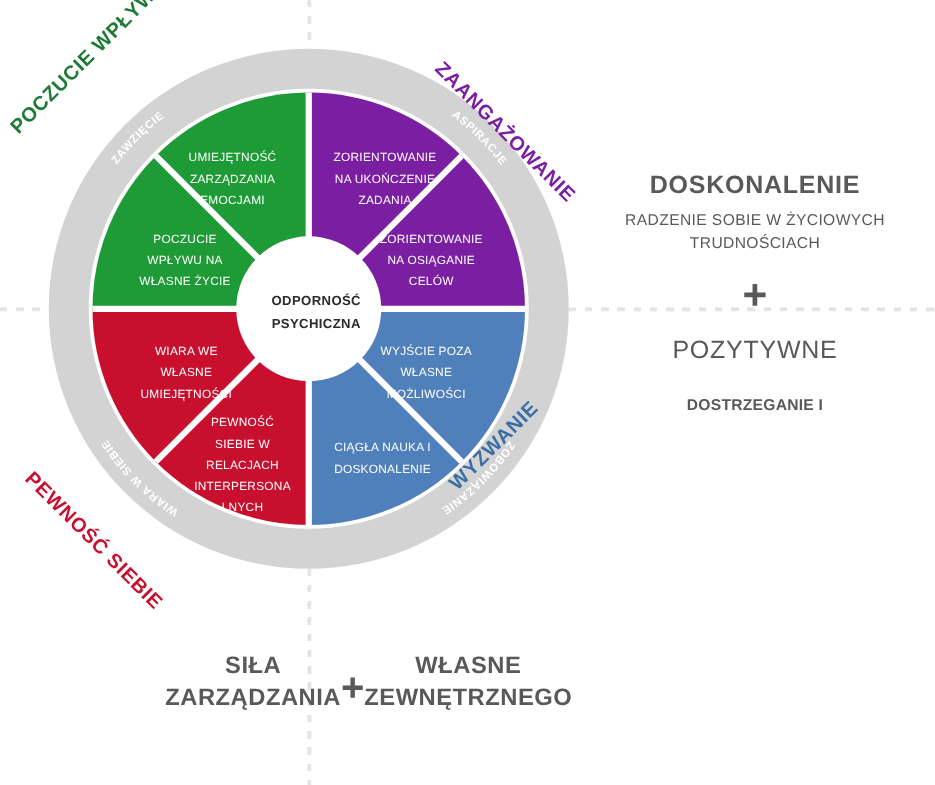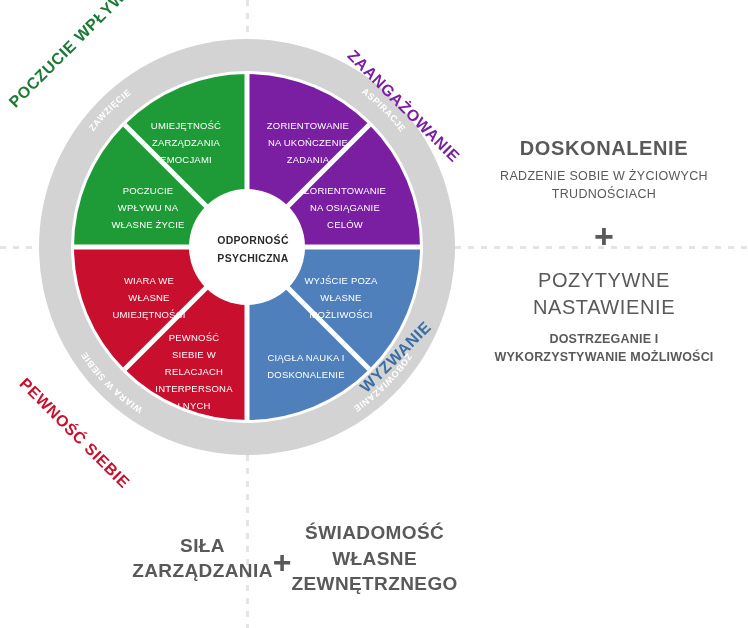--- a/index.html
+++ b/index.html
@@ -53,21 +53,21 @@
     position:absolute;left:470px;top:136px;width:268px;
     text-align:center;color:#595959;
   }
   .rb-h1{font-size:20px;font-weight:700;letter-spacing:.6px;line-height:1.2;}
   .rb-sub{font-size:12.5px;font-weight:400;letter-spacing:.3px;line-height:1.45;margin-top:7px;}
   .plus{
     font-size:34px;font-weight:700;color:#595959;line-height:1;
     margin:16px 0 14px;
   }
   .rb-h2{font-size:20px;font-weight:400;letter-spacing:.6px;line-height:1.35;}
-  .rb-sub2{font-size:12.5px;font-weight:700;letter-spacing:.2px;line-height:1.45;margin-top:9px;}
+  .rb-sub2{font-size:12.5px;font-weight:700;letter-spacing:.2px;line-height:1.45;margin-top:21px;}
 
   
   .bottom-block{
     position:absolute;left:60px;top:520px;width:470px;
     display:flex;align-items:center;justify-content:center;gap:0;
     color:#595959;
   }
   .bb-left{font-size:19px;font-weight:700;line-height:1.35;text-align:center;letter-spacing:.4px;}
   .bb-plus{font-size:32px;font-weight:700;line-height:1;position:relative;top:4px;}
   .bb-right{font-size:19px;font-weight:700;line-height:1.35;text-align:center;letter-spacing:.4px;}
@@ -198,34 +198,31 @@
 
   <div class="right-block">
     <div class="rb-h1">DOSKONALENIE</div>
     <div class="rb-sub">
       <div>RADZENIE SOBIE W ŻYCIOWYCH</div>
       <div>TRUDNOŚCIACH</div>
     </div>
     <div class="plus">+</div>
     <div class="rb-h2">
       <div>POZYTYWNE</div>
-      <div>NASTAWIENIE</div>
     </div>
     <div class="rb-sub2">
       <div>DOSTRZEGANIE I</div>
-      <div>WYKORZYSTYWANIE MOŻLIWOŚCI</div>
     </div>
   </div>
 
   <div class="bottom-block">
     <div class="bb-left">
       <div>SIŁA</div>
       <div>ZARZĄDZANIA</div>
     </div>
     <div class="bb-plus">+</div>
     <div class="bb-right">
-      <div>ŚWIADOMOŚĆ</div>
       <div>WŁASNE</div>
       <div>ZEWNĘTRZNEGO</div>
     </div>
   </div>
 
 </div>
 
 </body></html>

